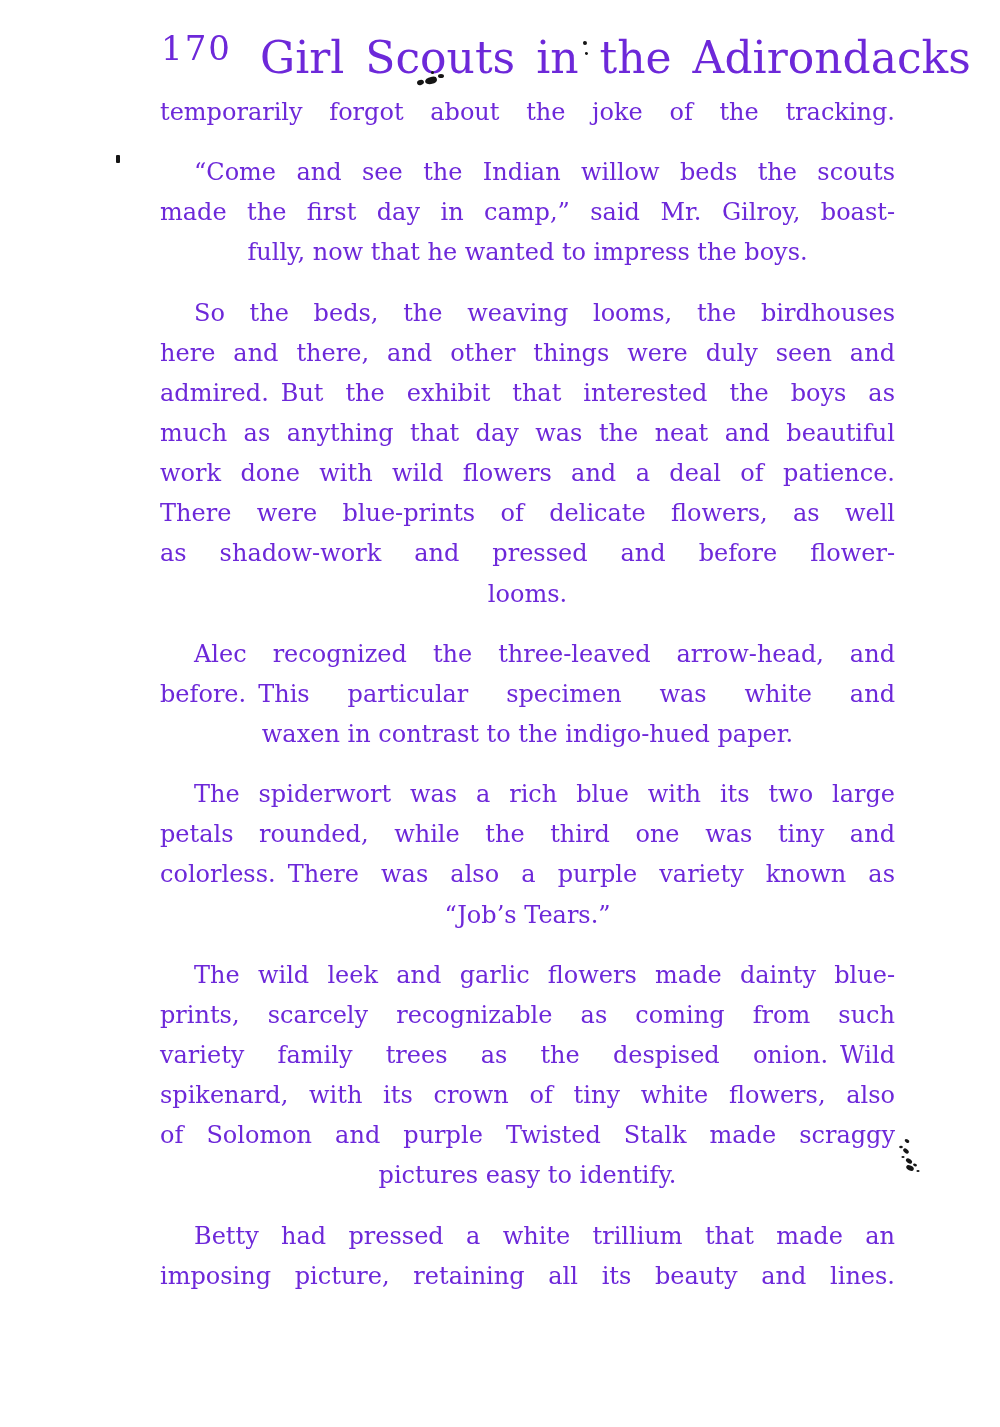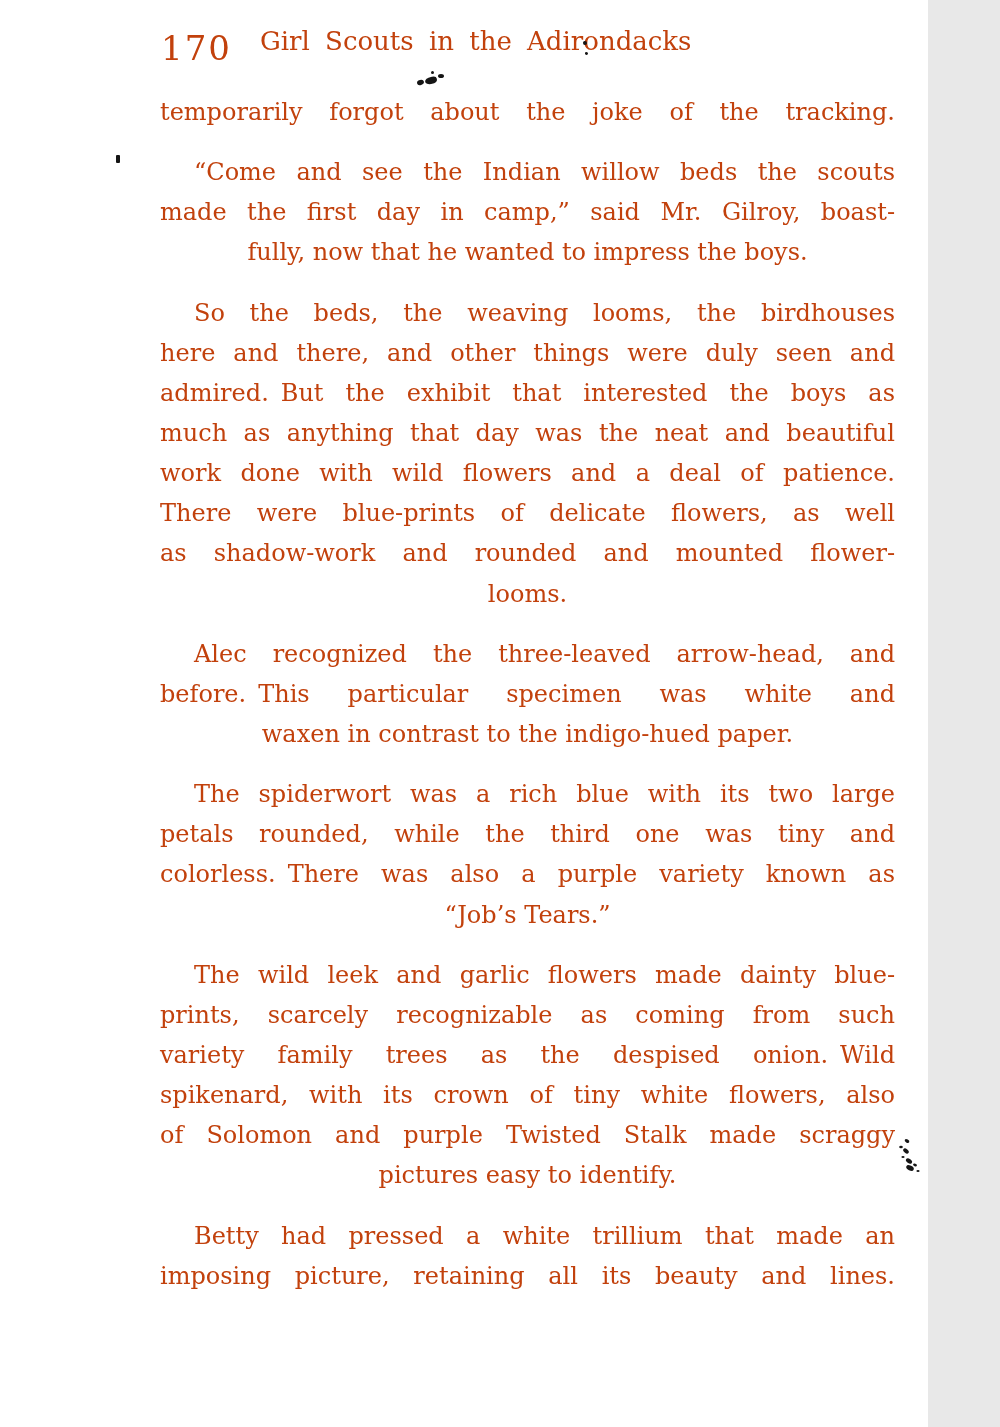--- a/index.html
+++ b/index.html
@@ -1,39 +1,39 @@
 <!DOCTYPE html>
 <html><head>
 <meta charset="utf-8">
 <style>
   html, body { margin: 0; padding: 0; }
   body { background: #e8e8e8; }
   .scan-page {
     position: relative;
-    width: 928px;
+    width: 1000px;
     height: 1427px;
     background: #ffffff;
     overflow: hidden;
     font-family: "DejaVu Serif", serif;
-    color: #c2410c;
+    color: #6d28d9;
   }
   
   .header-number {
     position: absolute;
     left: 161px;
     top: 31px;
     font-size: 34px;
     line-height: 1;
     letter-spacing: 2px;
   }
   .header-title {
     position: absolute;
     left: 260px;
-    top: 28px;
-    font-size: 26px;
+    top: 36px;
+    font-size: 44px;
     line-height: 1;
     word-spacing: 7px;
     white-space: nowrap;
   }
   
   .text-block {
     position: absolute;
     left: 160px;
     top: 92px;
     width: 735px;
@@ -116,21 +116,21 @@
     <div class="ln">temporarily forgot about the joke of the tracking.</div>
     <div class="ln ind">“Come and see the Indian willow beds the scouts</div>
     <div class="ln">made the first day in camp,” said Mr. Gilroy, boast-</div>
     <div class="ln last">fully, now that he wanted to impress the boys.</div>
     <div class="ln ind">So the beds, the weaving looms, the birdhouses</div>
     <div class="ln">here and there, and other things were duly seen and</div>
     <div class="ln">admired. But the exhibit that interested the boys as</div>
     <div class="ln">much as anything that day was the neat and beautiful</div>
     <div class="ln">work done with wild flowers and a deal of patience.</div>
     <div class="ln">There were blue-prints of delicate flowers, as well</div>
-    <div class="ln">as shadow-work and rounded and mounted flower-</div>
+    <div class="ln">as shadow-work and pressed and before flower-</div>
     <div class="ln last">looms.</div>
     <div class="ln ind">Alec recognized the three-leaved arrow-head, and</div>
     <div class="ln">before. This particular specimen was white and</div>
     <div class="ln last">waxen in contrast to the indigo-hued paper.</div>
     <div class="ln ind">The spiderwort was a rich blue with its two large</div>
     <div class="ln">petals rounded, while the third one was tiny and</div>
     <div class="ln">colorless. There was also a purple variety known as</div>
     <div class="ln last">“Job’s Tears.”</div>
     <div class="ln ind">The wild leek and garlic flowers made dainty blue-</div>
     <div class="ln">prints, scarcely recognizable as coming from such</div>

